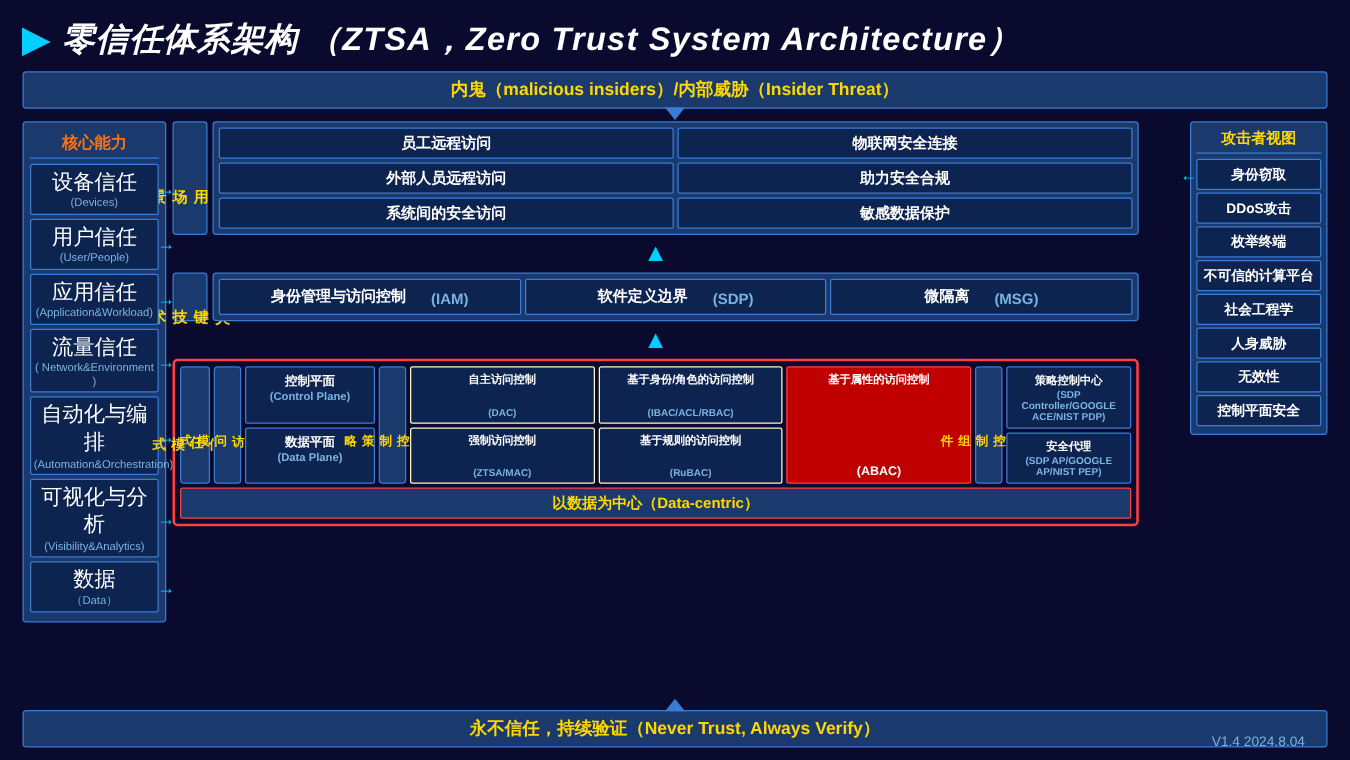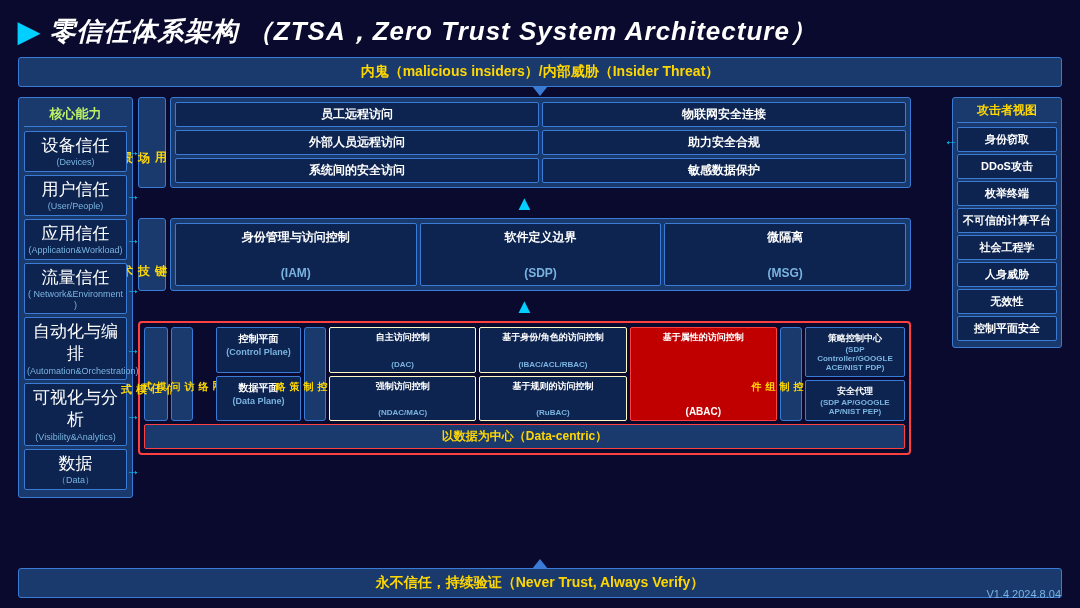--- a/index.html
+++ b/index.html
@@ -86,21 +86,21 @@
       gap: 4px;
     }
     .core-cap-box {
       background: #1a3a6e;
       border: 1.5px solid #3a7bd5;
       border-radius: 3px;
       padding: 4px 5px;
       text-align: center;
     }
     .core-cap-title {
-      color: #bef264;
+      color: #f97316;
       font-size: 13px;
       font-weight: bold;
       margin-bottom: 4px;
       padding: 3px;
       border-bottom: 1px solid #3a7bd5;
     }
     .cap-item {
       background: #0d2450;
       border: 1px solid #3a7bd5;
       border-radius: 2px;
@@ -197,22 +197,22 @@
       background: #1a3a6e;
       border: 1.5px solid #3a7bd5;
       border-radius: 3px;
       padding: 4px;
     }
     .tech-item {
       background: #0d2450;
       border: 1px solid #3a7bd5;
       border-radius: 2px;
       display: flex;
-      flex-direction: column;
-      align-items: center;
+      flex-direction: row;
+      align-items: flex-end;
       justify-content: center;
       color: #ffffff;
       font-size: 12px;
       font-weight: bold;
       text-align: center;
       padding: 5px 3px;
       gap: 20px;
     }
     .tech-item .sub {
       color: #7ab3e0;
@@ -252,22 +252,21 @@
     }
     .ztrust-inner {
       flex: 1;
       display: flex;
       gap: 3px;
     }
     .plane-col {
       display: flex;
       flex-direction: column;
       gap: 3px;
-      width: 85px;
-      margin-left: 20px;
+      width: 104px;
     }
     .plane-item {
       background: #0d2450;
       border: 1px solid #3a7bd5;
       border-radius: 2px;
       padding: 4px 3px;
       text-align: center;
       color: #ffffff;
       font-size: 10px;
       font-weight: bold;
@@ -414,21 +413,21 @@
       transform: translateY(-50%);
       color: #00cfff;
       font-size: 14px;
       z-index: 10;
     }
 
     
     .version {
       position: absolute;
       bottom: 8px;
-      right: 19px;
+      right: 36px;
       color: #7ab3e0;
       font-size: 11px;
     }
 
     .arrow-up-center {
       text-align: center;
       color: #00cfff;
       font-size: 20px;
       line-height: 1;
       margin: 0;
@@ -551,21 +550,21 @@
 
             <div class="label-box" style="width:22px;font-size:10px;">访<br>问<br>控<br>制<br>策<br>略</div>
 
             <div class="dac-col">
               <div class="dac-item">
                 <span>自主访问控制</span>
                 <span class="sub">(DAC)</span>
               </div>
               <div class="dac-item">
                 <span>强制访问控制</span>
-                <span class="sub">(NDAC/MAC)</span>
+                <span class="sub">(ZTSA/MAC)</span>
               </div>
             </div>
 
             <div class="dac-col">
               <div class="dac-item">
                 <span>基于身份/角色的访问控制</span>
                 <span class="sub">(IBAC/ACL/RBAC)</span>
               </div>
               <div class="dac-item">
                 <span>基于规则的访问控制</span>

